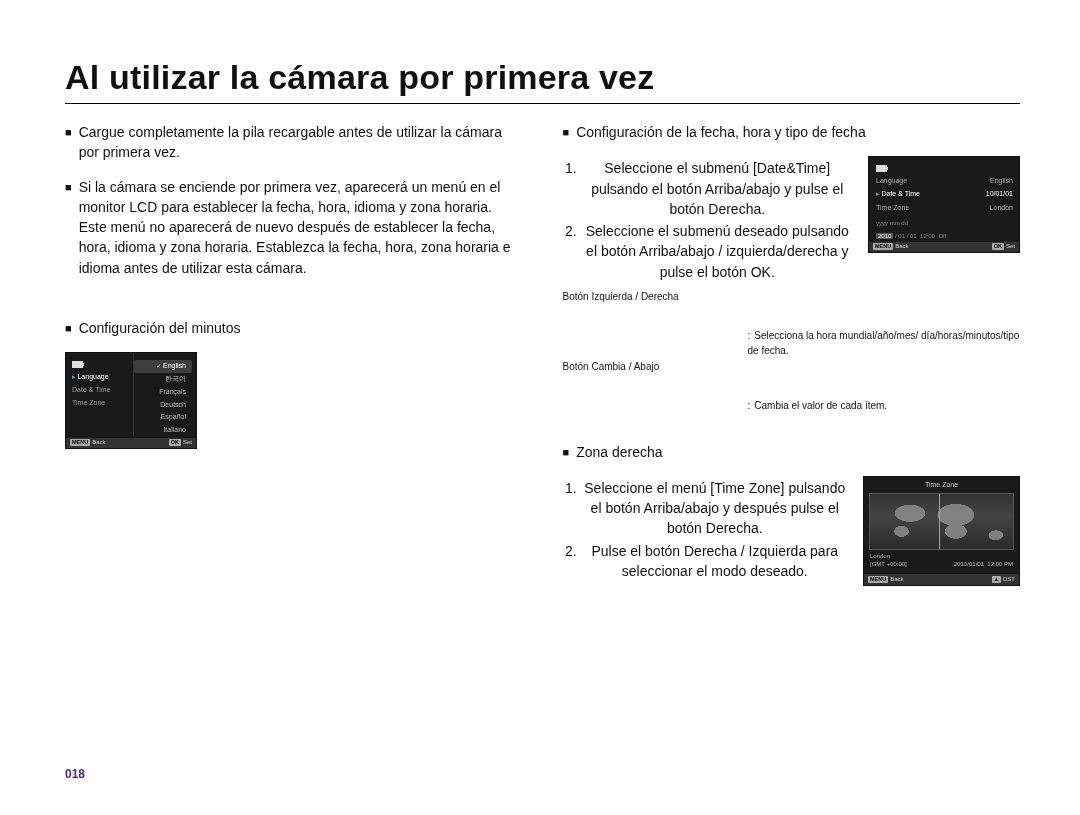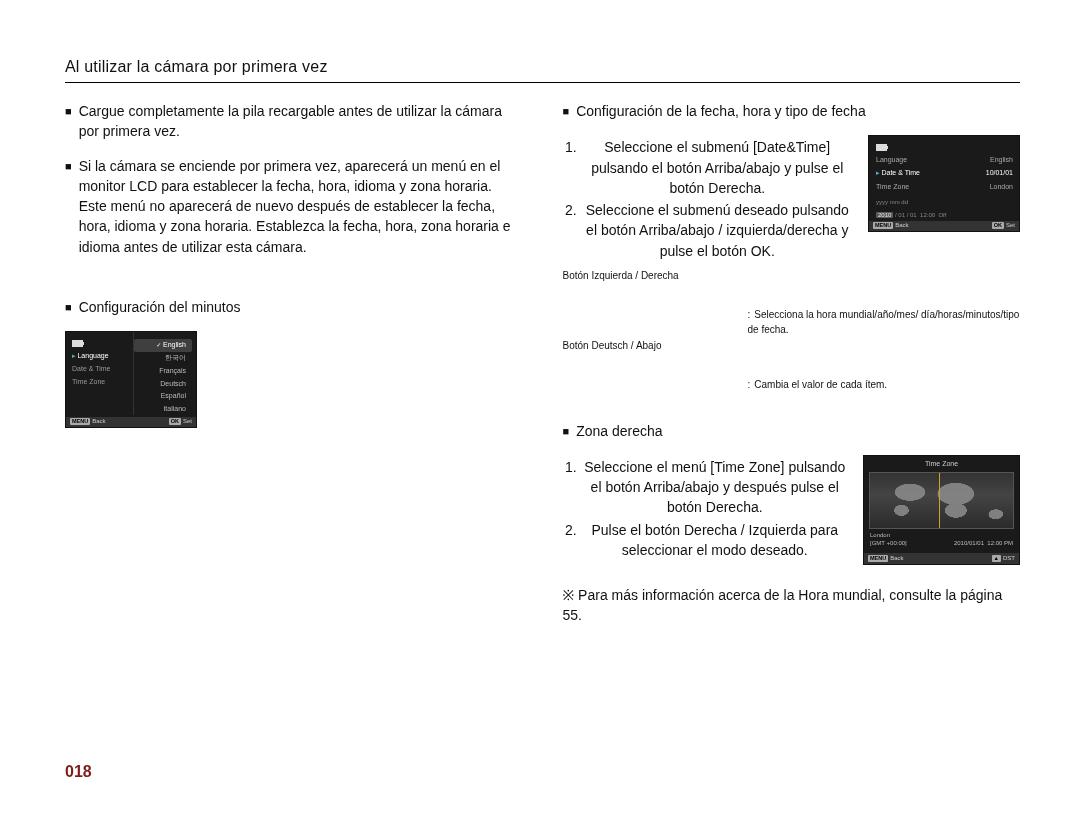--- a/index.html
+++ b/index.html
@@ -10,22 +10,22 @@
     width: 1080px;
     height: 815px;
     position: relative;
   }
   .page {
     padding: 58px 60px 30px 65px;
     box-sizing: border-box;
   }
   h1.title {
     margin: 0 0 6px 0;
-    font-size: 16px;
-    font-weight: normal;
+    font-size: 34px;
+    font-weight: bold;
     letter-spacing: 0.2px;
   }
   hr.rule {
     border: none;
     border-top: 1.5px solid #000;
     margin: 0 0 18px 0;
   }
   .cols {
     display: flex;
     gap: 40px;
@@ -182,23 +182,23 @@
     margin: 2px 0;
     font-size: 10px;
   }
   .defrow .key { flex: 0 0 185px; }
   .defrow .val { flex: 1 1 auto; margin-top: 39px; }
   .defrow .colon { padding-right: 4px; }
   .pagenum {
     position: absolute;
     left: 65px;
     bottom: 34px;
-    font-size: 16px;
+    font-size: 12px;
     font-weight: bold;
-    color: #7f1d1d;
+    color: #4c1d95;
   }
   .batt-icon{
     display:inline-block;width:9px;height:5px;border:0.5px solid #ddd;position:relative;margin-right:3px;vertical-align:middle;background:#ddd;
   }
   .batt-icon::after{content:"";position:absolute;right:-2px;top:1px;width:1.5px;height:3px;background:#ddd;}
   ol.steps{margin:0;padding-left:18px;}
   ol.steps li{margin:2px 0;text-align:center;}
 </style>
 </head>
 <body>
@@ -293,21 +293,21 @@
           </div>
         </div>
       </div>
 
       <div style="height:4px"></div>
       <div class="defrow">
         <div class="key">Botón Izquierda / Derecha</div>
         <div class="val"><span class="colon">:</span><span>Selecciona la hora mundial/año/mes/ día/horas/minutos/tipo de fecha.</span></div>
       </div>
       <div class="defrow">
-        <div class="key">Botón Deutsch / Abajo</div>
+        <div class="key">Botón Cambia / Abajo</div>
         <div class="val"><span class="colon">:</span><span>Cambia el valor de cada ítem.</span></div>
       </div>
 
       <div style="height:26px"></div>
 
       <div class="bullet-sq">
         <div class="marker">■</div>
         <div class="content">Zona derecha</div>
       </div>
 
@@ -333,18 +333,17 @@
             <span><span>2010/01/01</span>&nbsp;&nbsp;<span>12:00 PM</span></span>
           </div>
           <div class="statusbar">
             <span><span class="tag">MENU</span><span>Back</span></span>
             <span><span class="tag">▲</span><span>DST</span></span>
           </div>
         </div>
       </div>
 
       <div style="height:20px"></div>
-      <div>※ Para más información acerca de la Hora mundial, consulte la página 55.</div>
     </div>
   </div>
 </div>
 
 <div class="pagenum">018</div>
 
 </body></html>

